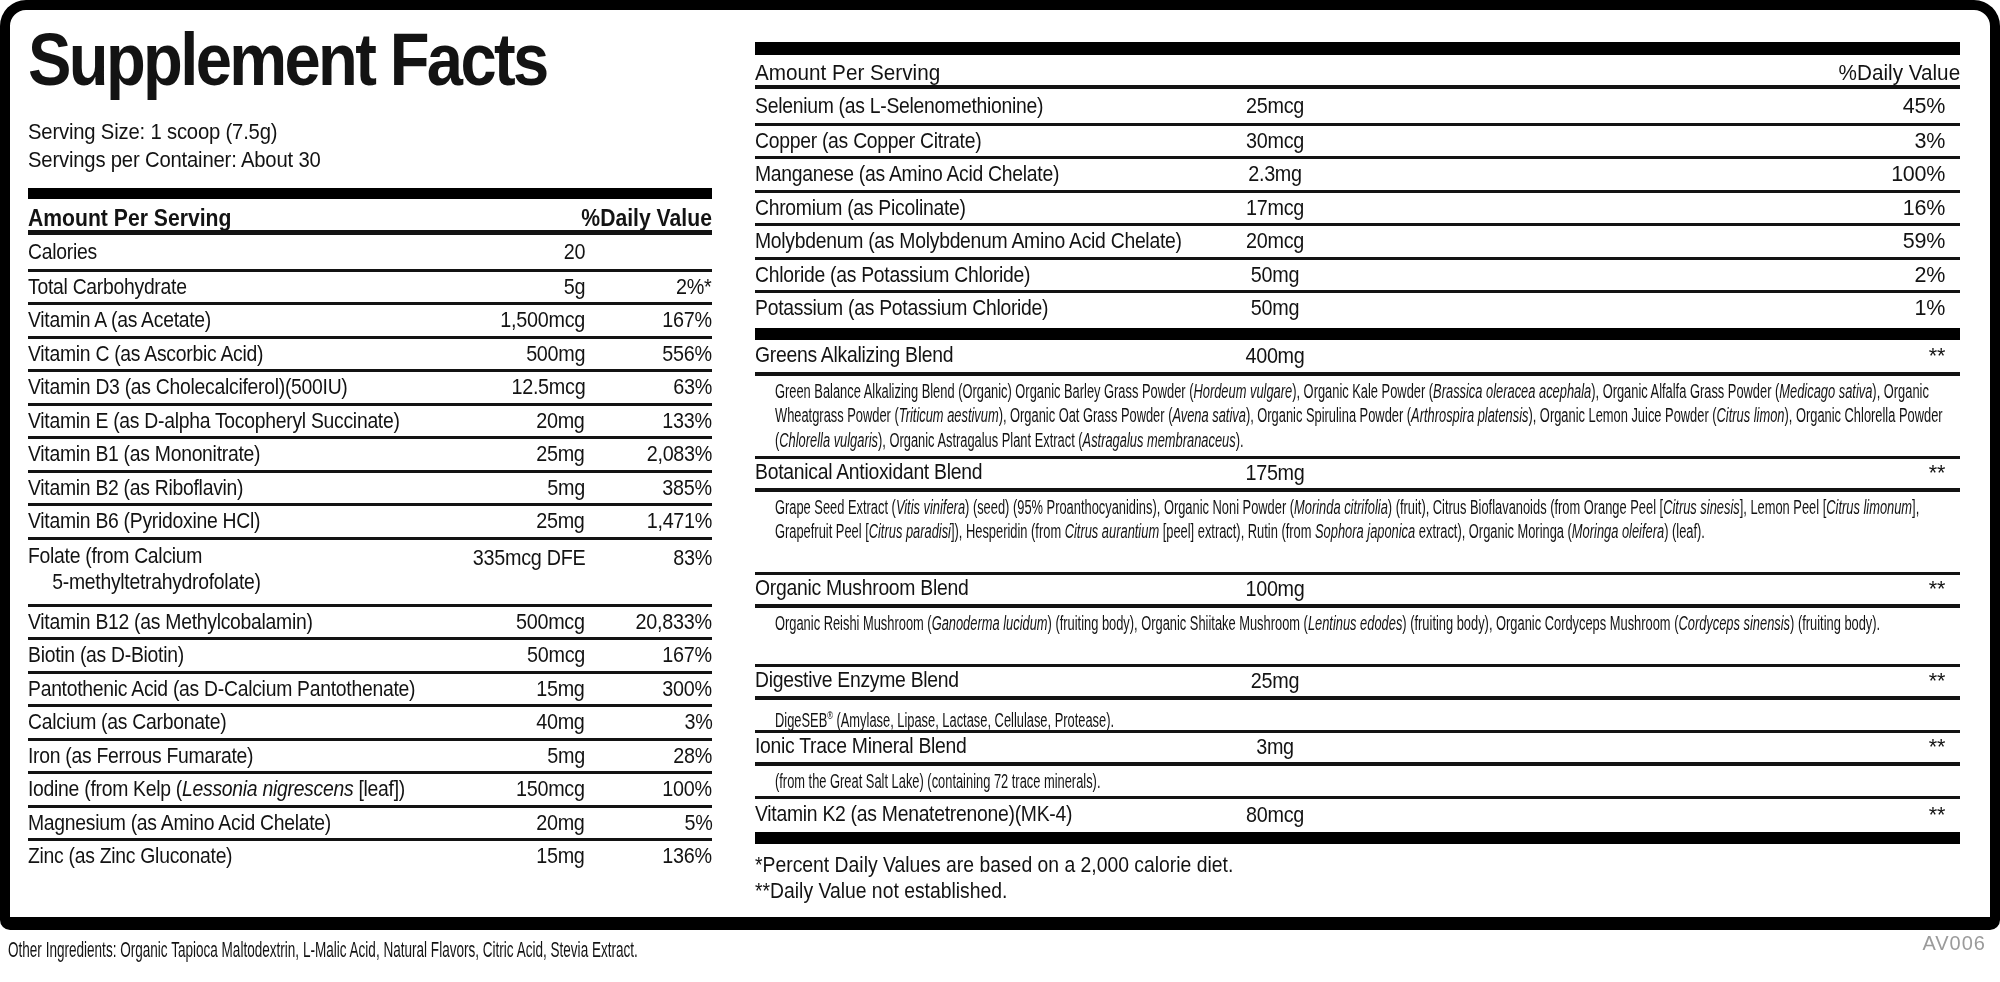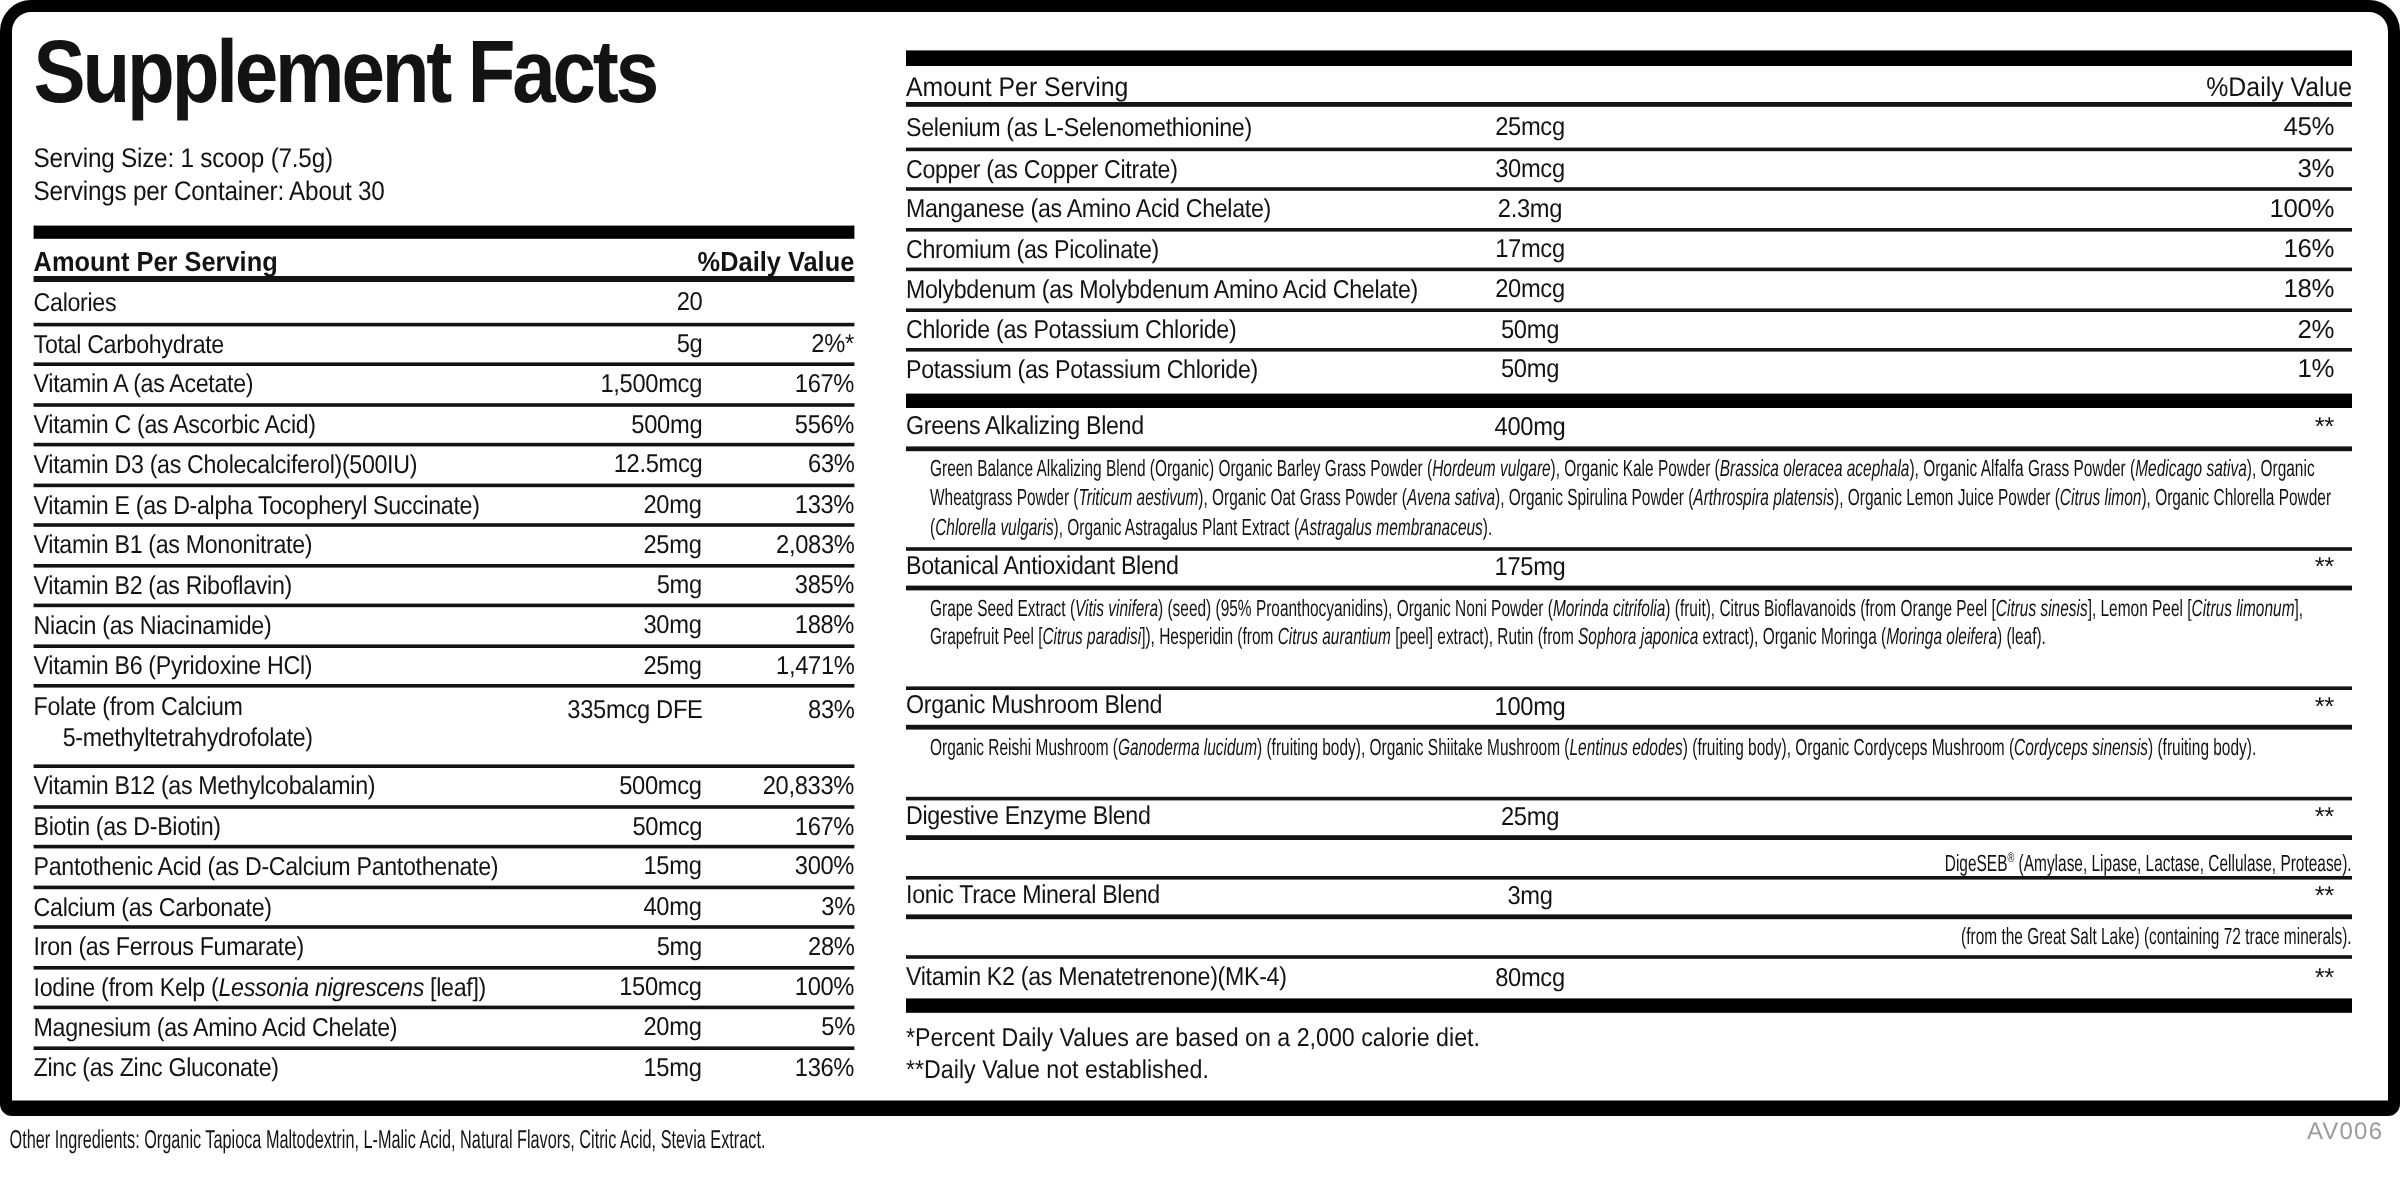--- a/index.html
+++ b/index.html
@@ -41,21 +41,21 @@
   .col-r .amt{position:absolute;left:455px;width:130px;text-align:center;top:50%;
               transform:translateY(-50%) scaleX(0.92);font-size:21.5px;letter-spacing:-0.3px;white-space:nowrap;}
   .col-r .dv{position:absolute;right:15px;top:50%;transform:translateY(-50%);font-size:21.5px;letter-spacing:-0.3px;}
   .midbar{height:12px;background:#000;margin-top:4px;}
   .blend{position:relative;height:36px;border-top:3px solid #131313;border-bottom:4px solid #131313;}
   .blend.first{border-top:none;}
   .blend.nobot{border-bottom:none;}
   .blend .nm{position:absolute;left:0;top:calc(50% - 1px);transform:translateY(-50%) scaleX(0.9);
              transform-origin:0 50%;white-space:nowrap;font-size:21.5px;letter-spacing:-0.3px;}
   .desc{padding:3px 0 0 20px;height:80px;overflow:hidden;}
-  .desc.h56{height:56px;} .desc.h30{height:30px;text-align:right;}
+  .desc.h56{height:56px;} .desc.h30{height:30px;}
   .desc-in{width:1795px;transform:scaleX(0.66);transform-origin:0 0;font-size:19.5px;line-height:24.5px;}
   .it{font-style:italic;}
   .sup{font-size:60%;vertical-align:super;}
   .endbar{height:12px;background:#000;}
   .fnote{font-size:21.5px;line-height:26px;white-space:nowrap;transform:scaleX(0.9);
          transform-origin:0 0;width:max-content;}
   .fnote.mt{margin-top:8px;}
   .other{position:absolute;left:8px;top:938px;font-size:21.5px;white-space:nowrap;
          transform:scaleX(0.63);transform-origin:0 0;width:max-content;}
   .code{position:absolute;right:14px;top:932px;font-size:20px;color:#9b9b9b;letter-spacing:1px;}
@@ -110,25 +110,20 @@
           <span class="nm"><span>Vitamin B1 (as Mononitrate)</span></span>
           <span class="amt">25mg</span>
           <span class="dv">2,083%</span>
         </div>
         <div class="trow">
           <span class="nm"><span>Vitamin B2 (as Riboflavin)</span></span>
           <span class="amt">5mg</span>
           <span class="dv">385%</span>
         </div>
         <div class="trow">
-          <span class="nm"><span>Niacin (as Niacinamide)</span></span>
-          <span class="amt">30mg</span>
-          <span class="dv">188%</span>
-        </div>
-        <div class="trow">
           <span class="nm"><span>Vitamin B6 (Pyridoxine HCl)</span></span>
           <span class="amt">25mg</span>
           <span class="dv">1,471%</span>
         </div>
         <div class="trow double">
           <span class="nm"><span>Folate (from Calcium</span><span class="nm2">5-methyltetrahydrofolate)</span></span>
           <span class="amt">335mcg DFE</span>
           <span class="dv">83%</span>
         </div>
         <div class="trow">
@@ -197,21 +192,21 @@
           <span class="dv">100%</span>
         </div>
         <div class="trow">
           <span class="nm">Chromium (as Picolinate)</span>
           <span class="amt">17mcg</span>
           <span class="dv">16%</span>
         </div>
         <div class="trow">
           <span class="nm">Molybdenum (as Molybdenum Amino Acid Chelate)</span>
           <span class="amt">20mcg</span>
-          <span class="dv">18%</span>
+          <span class="dv">59%</span>
         </div>
         <div class="trow">
           <span class="nm">Chloride (as Potassium Chloride)</span>
           <span class="amt">50mg</span>
           <span class="dv">2%</span>
         </div>
         <div class="trow">
           <span class="nm">Potassium (as Potassium Chloride)</span>
           <span class="amt">50mg</span>
           <span class="dv">1%</span>

